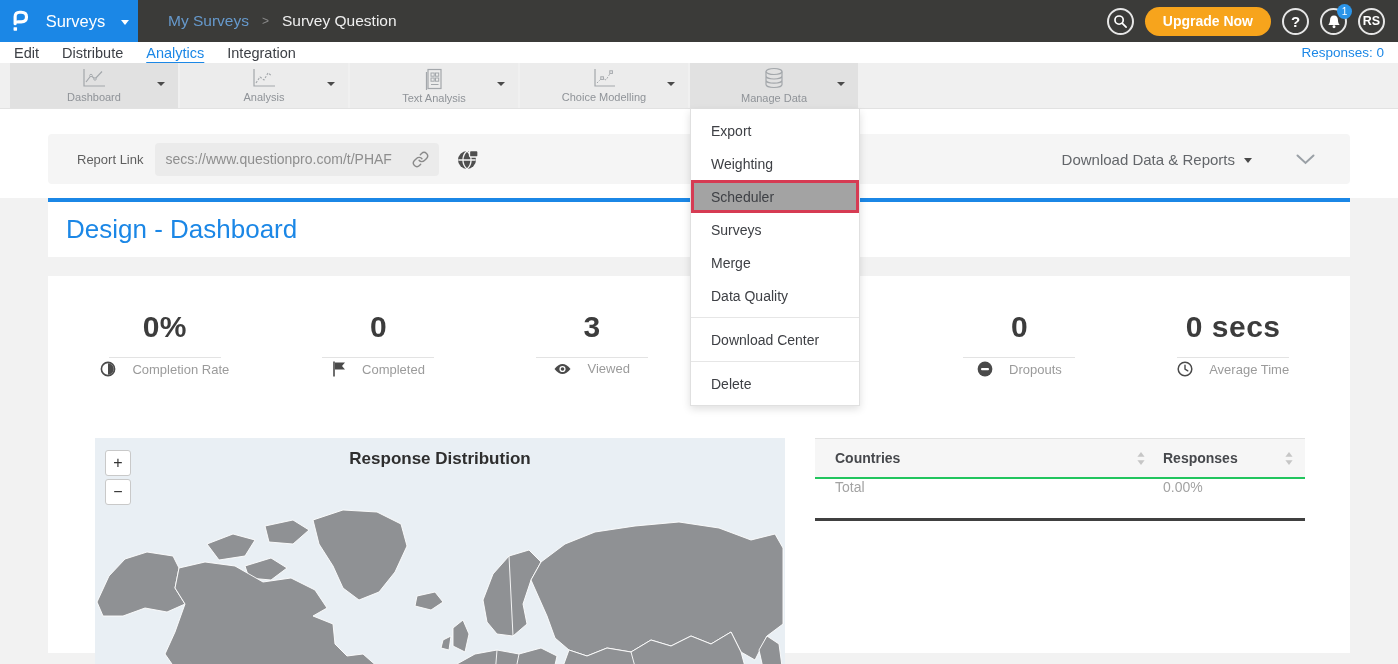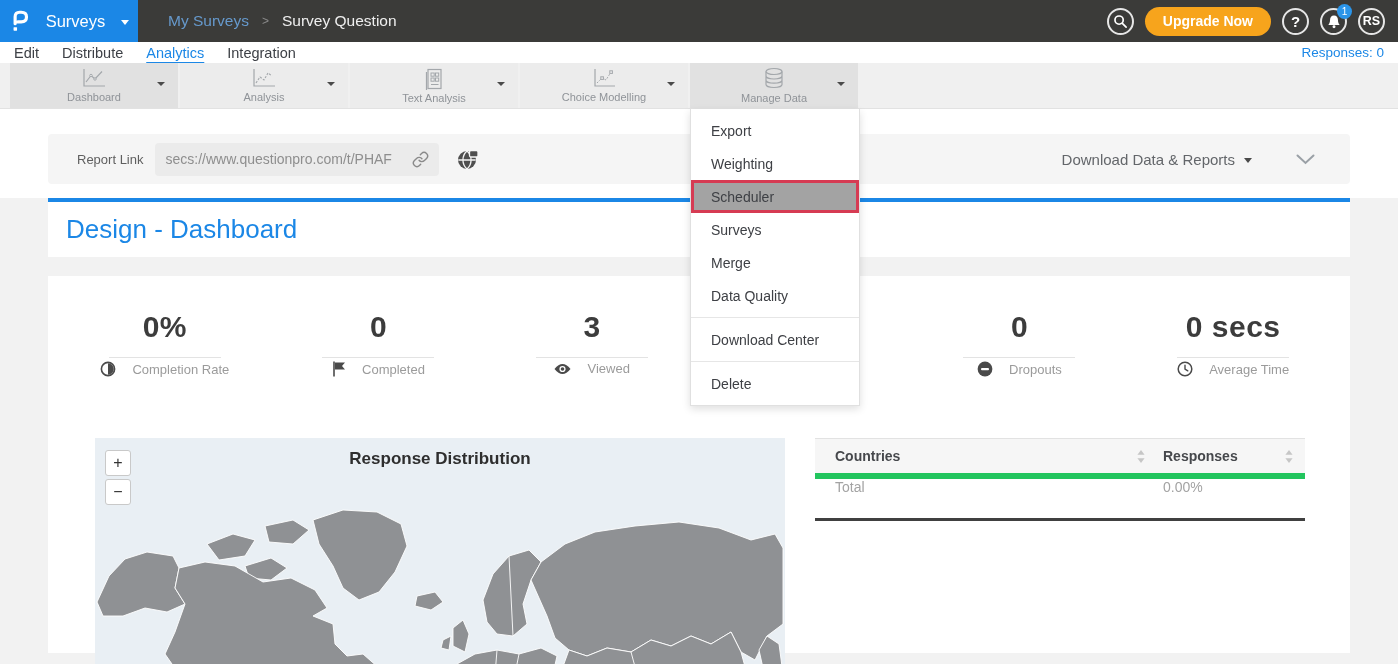--- a/index.html
+++ b/index.html
@@ -60,21 +60,21 @@
   .stat-label { margin-top:3px; display:flex; align-items:center; gap:16px; color:#9b9b9b; font-size:13px; }
 
   .bottom-row { position:absolute; left:47px; top:162px; right:45px; display:flex; }
   .map-panel { width:690px; height:400px; background:#e9eff4; position:relative; flex-shrink:0; overflow:hidden; }
   .map-title { text-align:center; margin-top:11px; font-size:17px; font-weight:700; color:#2e2e2e; }
   .zoom-controls { position:absolute; left:10px; top:12px; display:flex; flex-direction:column; gap:3px; }
   .zoom-btn { width:26px; height:26px; background:#fff; border:1px solid #c9c9c9; border-radius:3px; font-size:16px; color:#333; display:flex; align-items:center; justify-content:center; cursor:pointer; font-family:inherit; }
   .map-svg { position:absolute; left:0; top:52px; width:690px; height:348px; }
 
   .country-table { flex:1; margin-left:30px; }
-  .table-header { display:flex; align-items:center; height:41px; background:#f6f6f6; border-top:1px solid #e2e2e2; border-bottom:6px solid #22c55e; }
+  .table-header { display:flex; align-items:center; height:41px; background:#f6f6f6; border-top:1px solid #e2e2e2; border-bottom:2px solid #22c55e; }
   .th { display:flex; align-items:center; justify-content:space-between; font-weight:700; font-size:14px; color:#46484c; cursor:pointer; }
   .th-countries { flex:0 0 330px; padding-left:20px; }
   .th-responses { flex:1; padding-left:18px; padding-right:12px; }
   .table-row { display:flex; align-items:flex-start; height:42px; border-bottom:3px solid #404040; color:#a3a3a3; font-size:14px; }
   .td-country { flex:0 0 330px; padding-left:20px; }
   .td-responses { flex:1; padding-left:18px; }
 
   
   .manage-menu { position:absolute; left:690px; top:109px; width:170px; background:#fff; border:1px solid #e0e0e0; border-top:none; box-shadow:0 3px 8px rgba(0,0,0,.13); z-index:40; padding:5px 0; }
   .menu-item { height:33px; display:flex; align-items:center; padding:0 20px; font-size:14px; color:#3e4045; cursor:pointer; }

